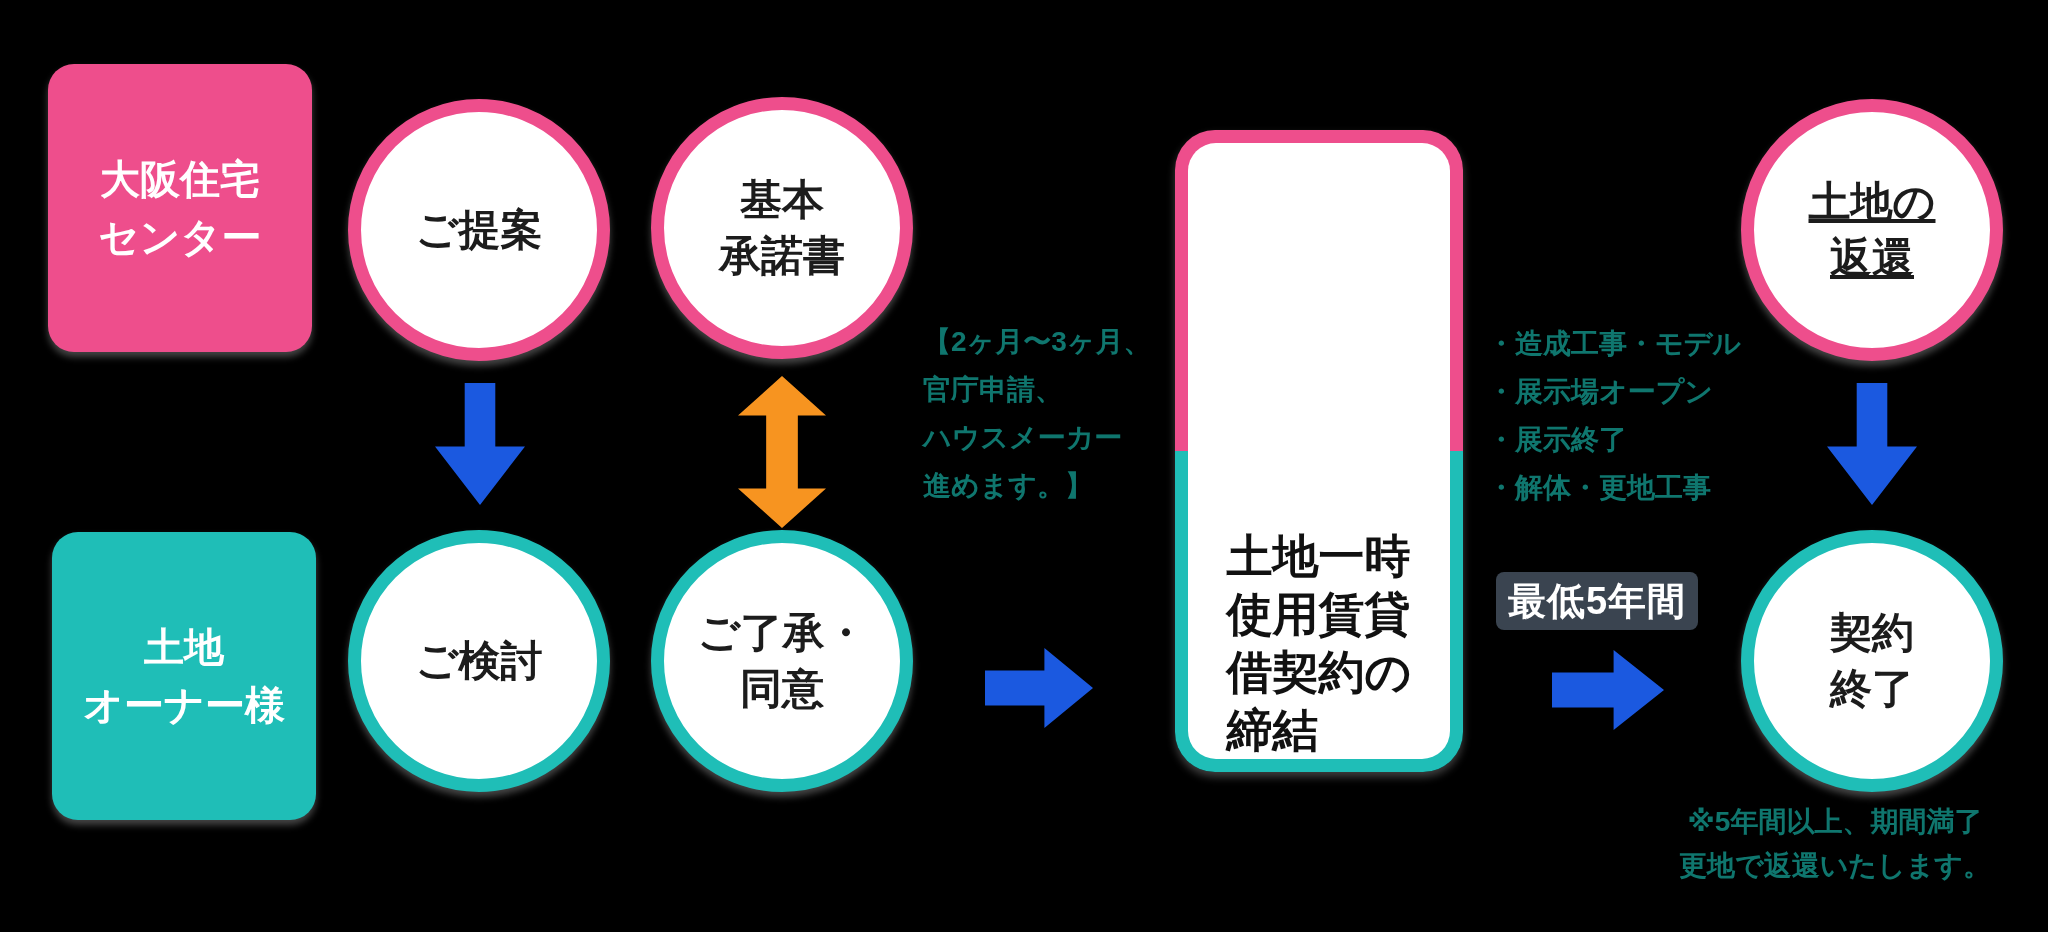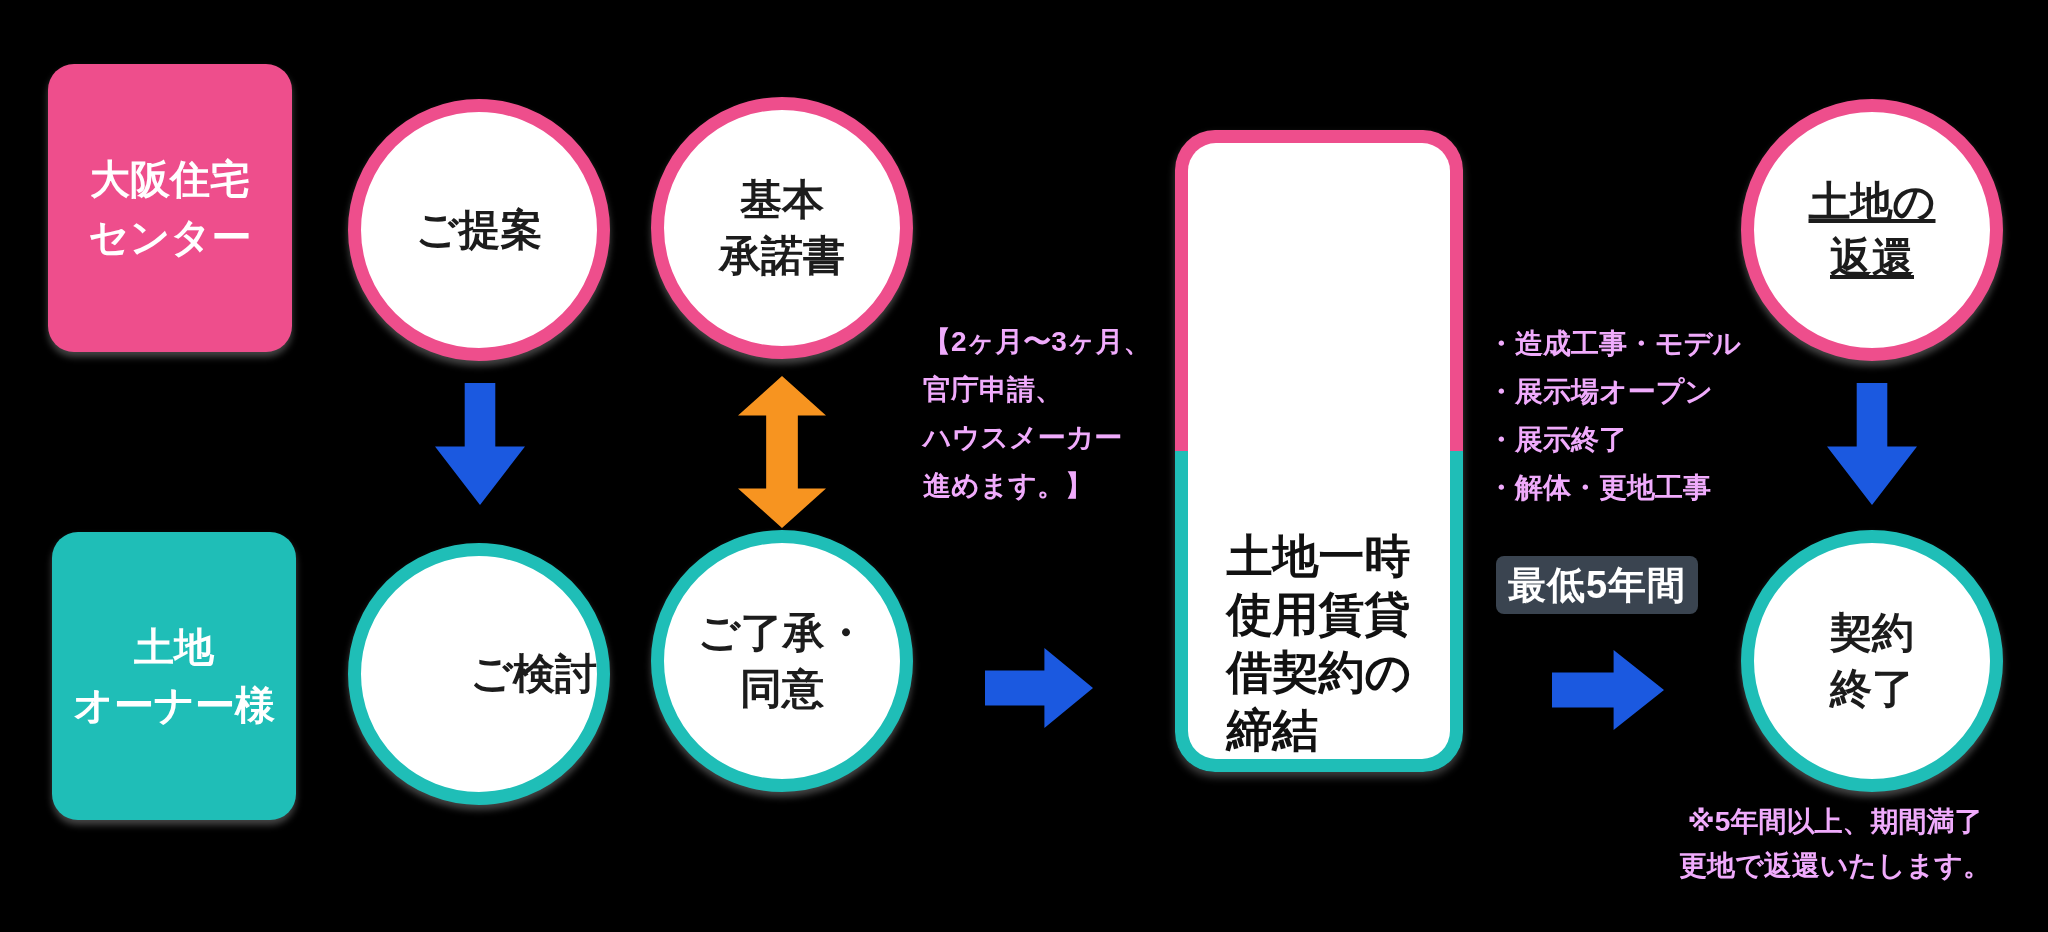--- a/index.html
+++ b/index.html
@@ -6,40 +6,40 @@
   #stage{
     position:relative;
     width:2048px;height:932px;
     background:#000000;
     overflow:hidden;
     font-family:"Liberation Sans","DejaVu Sans",sans-serif;
     font-weight:bold;
   }
   
   .actor{
-    position:absolute;width:244px;height:288px;border-radius:26px;
+    position:absolute;width:264px;height:288px;border-radius:26px;
     color:#ffffff;font-size:40px;line-height:58px;
     display:flex;flex-direction:column;align-items:center;justify-content:center;
     text-align:center;
     box-shadow:0 5px 7px rgba(125,125,125,.55);
   }
   #actor-top{left:48px;top:64px;background:#EE4E8C;}
   #actor-bottom{left:52px;top:532px;background:#1FBEB7;}
   
   .circle{
     position:absolute;width:236px;height:236px;border-radius:50%;
     background:#ffffff;border:13px solid #EE4E8C;
     display:flex;flex-direction:column;align-items:center;justify-content:center;
     text-align:center;color:#1c1c1c;font-size:42px;line-height:56px;
     box-shadow:0 5px 7px rgba(125,125,125,.55);
   }
   .circle.teal{border-color:#1FBEB7;}
   #c-proposal{left:348px;top:99px;}
   #c-consent{left:651px;top:97px;}
-  #c-consider{left:348px;top:543px;align-items:flex-end;}
+  #c-consider{left:348px;top:530px;}
   #c-agree{left:651px;top:530px;}
   #c-return{left:1741px;top:99px;text-decoration:underline;}
   #c-end{left:1741px;top:530px;}
   
   .arrow{position:absolute;background:#1B59E0;}
   .arrow.orange{background:#F79420;}
   .arrow.down{clip-path:polygon(33% 0,67% 0,67% 52%,100% 52%,50% 100%,0 52%,33% 52%);}
   .arrow.updown{clip-path:polygon(50% 0,100% 26%,68% 26%,68% 74%,100% 74%,50% 100%,0 74%,32% 74%,32% 26%,0 26%);}
   .arrow.right{clip-path:polygon(0 28%,55% 28%,55% 0,100% 50%,55% 100%,55% 72%,0 72%);}
   #arrow-down-1{left:435px;top:383px;width:90px;height:122px;}
@@ -53,27 +53,27 @@
     border-radius:40px;box-sizing:border-box;padding:13px;
     background:linear-gradient(to bottom,#EE4E8C 0 50%,#1FBEB7 50% 100%);
     box-shadow:0 5px 9px rgba(125,125,125,.5);
   }
   #contract-inner{
     width:100%;height:100%;background:#ffffff;border-radius:28px;
     display:flex;align-items:flex-end;justify-content:center;
   }
   #contract-text{font-size:46px;line-height:58px;color:#111111;text-align:left;margin-top:-45px;}
   
-  .note{position:absolute;color:#f0abfc;font-size:28px;line-height:48px;}
+  .note{position:absolute;color:#0f766e;font-size:28px;line-height:48px;}
   #note-prep{left:923px;top:318px;width:256px;}
   #note-ops{left:1487px;top:320px;width:302px;}
   #note-return{left:1650px;top:800px;width:370px;text-align:center;line-height:44px;}
   
   #badge-min-years{
-    position:absolute;left:1496px;top:556px;width:202px;height:58px;
+    position:absolute;left:1496px;top:572px;width:202px;height:58px;
     background:#3A4450;color:#ffffff;border-radius:8px;
     display:flex;align-items:center;justify-content:center;
     font-size:38px;letter-spacing:1px;
   }
   .nl{display:block;}
 </style>
 </head>
 <body>
 
 <div id="stage">

